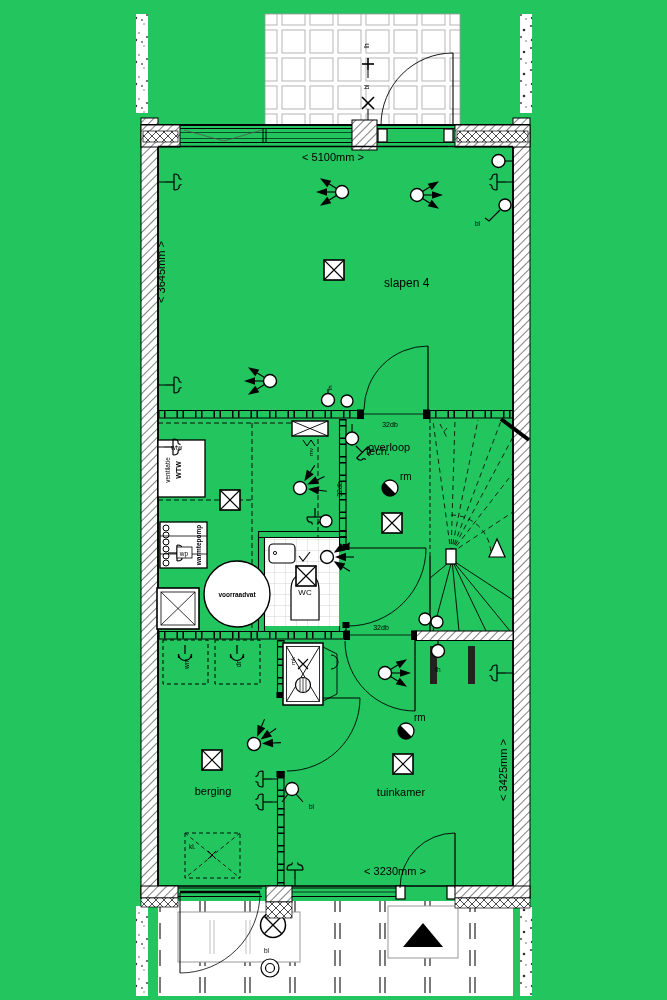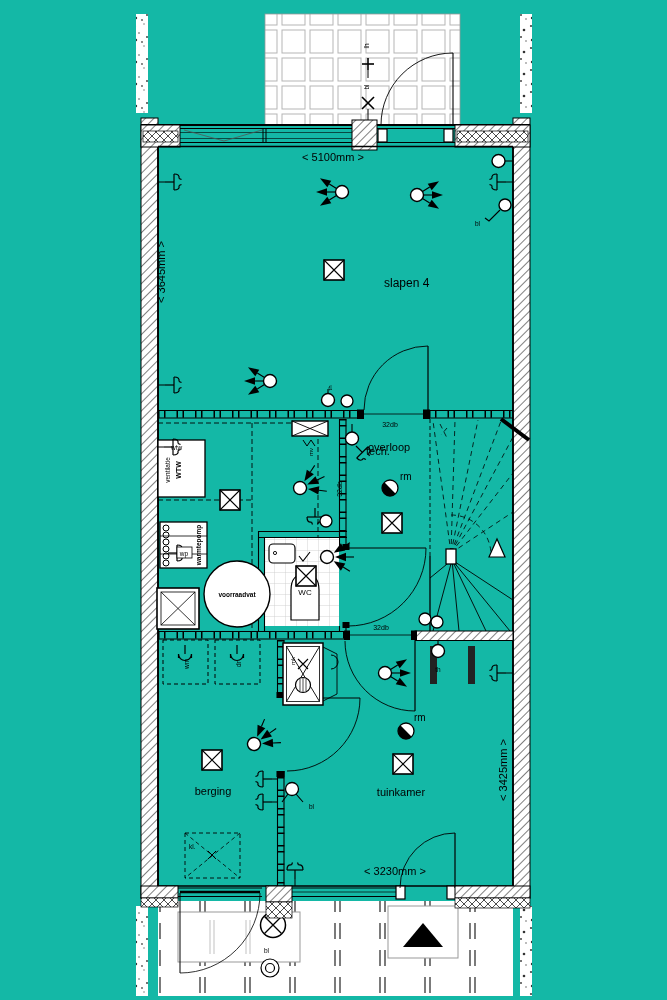--- a/index.html
+++ b/index.html
@@ -1,16 +1,16 @@
 <!DOCTYPE html>
 <html><head>
 <meta charset="utf-8">
 <style>
   html,body{margin:0;padding:0;background:#fff;}
-  .canvas{position:relative;width:667px;height:1000px;background:#14b8a6;overflow:hidden;}
+  .canvas{position:relative;width:667px;height:1000px;background:#22c55e;overflow:hidden;}
   svg{display:block;}
   text{font-family:"Liberation Sans","DejaVu Sans",sans-serif;fill:#000;}
   .t6{font-size:6px;} .t65{font-size:6.5px;} .t7{font-size:7px;} .t8{font-size:8px;}
   .t10{font-size:10px;} .t11{font-size:11px;} .t12{font-size:12px;}
   .b{font-weight:bold;}
   .mid{text-anchor:middle;}
 </style>
 </head>
 <body>
 

